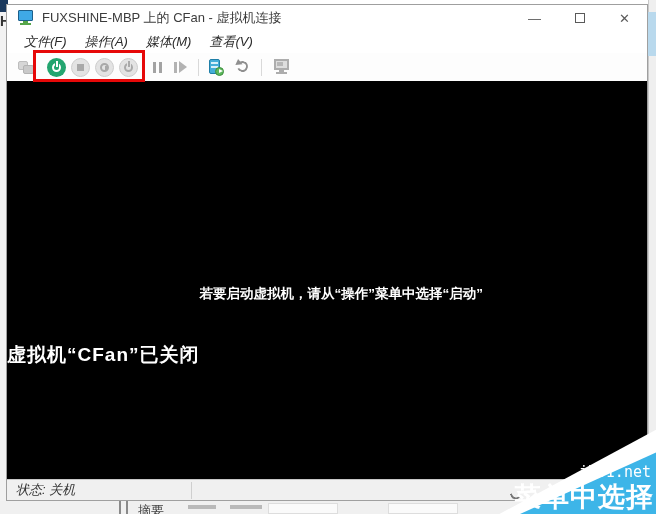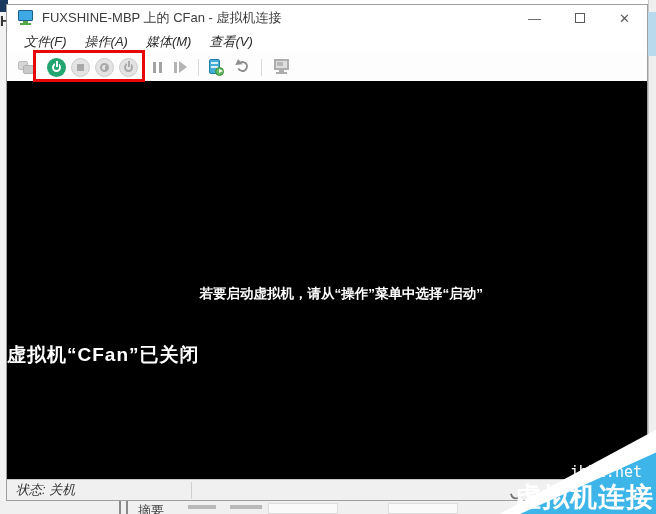--- a/index.html
+++ b/index.html
@@ -107,21 +107,21 @@
   .squiggle { position:absolute; left:504px; top:12px; width:8px; height:8px;
               border-left:2px solid #777; border-bottom:2px solid #777; border-bottom-left-radius:6px;
               transform:rotate(-25deg); }
 
   
   .watermark { position:absolute; left:450px; top:400px; width:206px; height:114px; z-index:10; pointer-events:none; }
   .wm-white { position:absolute; inset:0; background:#fff;
               clip-path:polygon(24% 100%, 100% 26%, 100% 57%, 43% 100%); }
   .wm-blue { position:absolute; inset:0;
              clip-path:polygon(34% 100%, 100% 46%, 100% 100%); }
-  .wm-url { position:absolute; right:14px; top:63px; color:#fff; font-size:15px;
+  .wm-url { position:absolute; right:5px; top:63px; color:#fff; font-size:15px;
             font-family:"DejaVu Sans Mono", monospace; }
   .wm-name { position:absolute; right:2px; top:79px; color:#fff; font-size:27px; font-weight:bold; letter-spacing:1px; }
 </style>
 </head>
 <body>
 
 <div class="canvas">
 
   <div class="bg-left">
     <div class="bg-left-letter">H</div>
@@ -227,16 +227,16 @@
       <div class="status-text">状态: 关机</div>
       <div class="status-sep"></div>
       <div class="squiggle"></div>
     </div>
   </div>
 
   <div class="watermark">
     <div class="wm-white"></div>
     <div class="wm-blue" id="wm-blue" style="background: rgb(61, 181, 232);"></div>
     <div class="wm-url">jb51.net</div>
-    <div class="wm-name">虚拟机连接</div>
+    <div class="wm-name">菜单中选择</div>
   </div>
 
 </div>
 
 </body></html>

